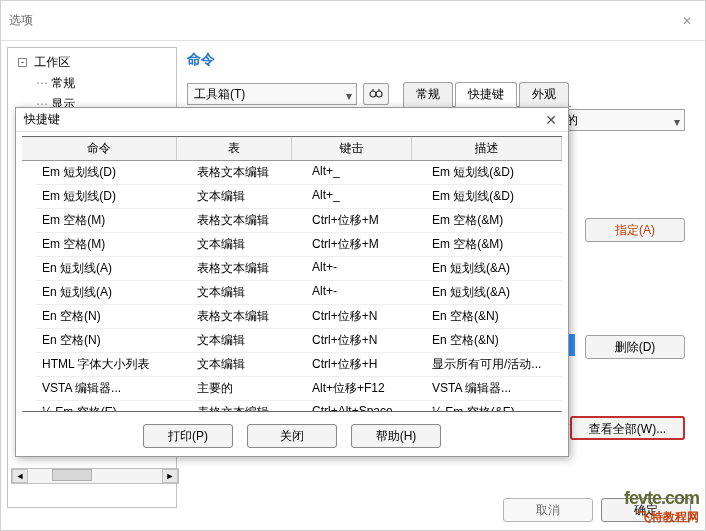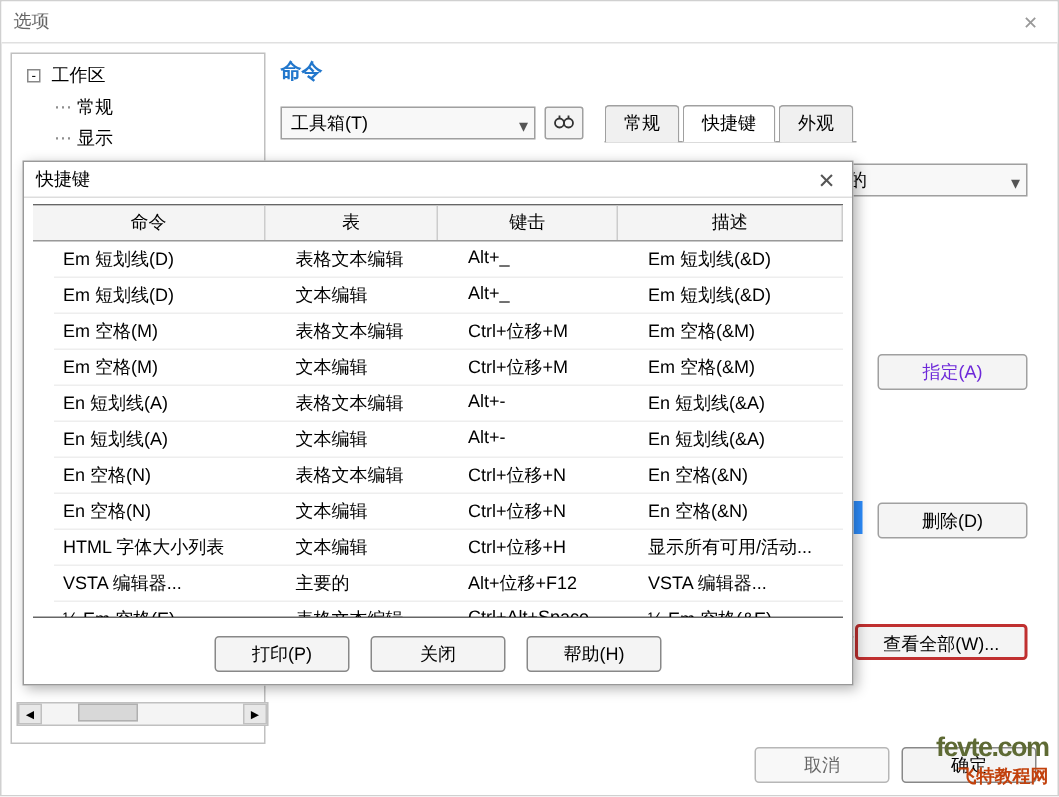--- a/index.html
+++ b/index.html
@@ -1,19 +1,19 @@
 <!DOCTYPE html>
 <html><head>
 <meta charset="utf-8">
 <style>
 * { margin: 0; padding: 0; box-sizing: border-box; font-family: "Microsoft YaHei", "SimSun", sans-serif; font-size: 12px; }
 body { background: #fff; width: 706px; height: 531px; position: relative; overflow: hidden; }
 
 .outer-window { position: absolute; left: 0; top: 0; width: 706px; height: 531px; border: 1px solid #d0d0d0; background: #fff; }
-.outer-titlebar { height: 28px; background: #fff; border-bottom: 1px solid #e0e0e0; display: flex; align-items: center; padding: 0 8px; color: #666; }
+.outer-titlebar { height: 40px; background: #fff; border-bottom: 1px solid #e0e0e0; display: flex; align-items: center; padding: 0 8px; color: #666; }
 .outer-titlebar .title { flex: 1; }
 .outer-close { width: 20px; height: 20px; display: flex; align-items: center; justify-content: center; color: #999; cursor: pointer; }
 
 .outer-body { display: flex; height: calc(100% - 56px); }
 .tree-pane { width: 170px; border: 1px solid #c0c0c0; margin: 6px; padding: 4px; overflow: hidden; background: #fff; }
 .tree-item { padding: 2px 0 2px 6px; cursor: pointer; white-space: nowrap; }
 .tree-item.root { font-weight: normal; }
 .tree-expander { display: inline-block; width: 9px; height: 9px; border: 1px solid #888; text-align: center; line-height: 7px; font-size: 9px; margin-right: 4px; vertical-align: middle; }
 .tree-children { padding-left: 18px; }
 .tree-children .tree-item::before { content: "⋯ "; color: #888; }
@@ -23,21 +23,21 @@
 .toolbar-row { display: flex; align-items: center; gap: 6px; margin-bottom: 8px; }
 .combo { border: 1px solid #a0a0a0; height: 22px; width: 170px; padding: 0 18px 0 6px; background: #f8f8f8; position: relative; line-height: 20px; }
 .combo::after { content: "▾"; position: absolute; right: 4px; top: 2px; color: #555; }
 .icon-btn { width: 26px; height: 22px; border: 1px solid #a0a0a0; background: #f4f4f4; display: flex; align-items: center; justify-content: center; cursor: pointer; border-radius: 2px; }
 .tabset { display: flex; border-bottom: 1px solid #a0a0a0; margin-left: 8px; }
 .tab { padding: 3px 12px; border: 1px solid #a0a0a0; border-bottom: none; background: #f0f0f0; margin-right: 2px; border-radius: 3px 3px 0 0; cursor: pointer; position: relative; top: 1px; }
 .tab.active { background: #fff; top: 1px; border-bottom: 1px solid #fff; }
 
 .right-combo { position: absolute; right: 20px; top: 108px; width: 150px; }
 .side-button { position: absolute; right: 20px; width: 100px; height: 24px; border: 1px solid #a0a0a0; background: #f4f4f4; border-radius: 3px; cursor: pointer; text-align: center; line-height: 22px; }
-.side-button.assign { top: 217px; color: #6d28d9; margin-top: 18px; }
+.side-button.assign { top: 217px; color: #c2410c; }
 .side-button.delete { top: 334px; }
 .side-button.viewall { top: 415px; width: 115px; border: 2px solid #c03030; }
 .highlight-bar { position: absolute; right: 130px; top: 333px; width: 50px; height: 22px; background: #2e8fff; }
 .red-arrow { position: absolute; right: 128px; top: 396px; pointer-events: none; }
 
 .inner-dialog { position: absolute; left: 14px; top: 106px; width: 554px; height: 350px; background: #fff; border: 1px solid #999; box-shadow: 2px 2px 8px rgba(0,0,0,0.3); display: flex; flex-direction: column; }
 .inner-title { height: 24px; display: flex; align-items: center; padding: 0 8px; border-bottom: 1px solid #ddd; }
 .inner-title .t { flex: 1; }
 .inner-close { width: 18px; height: 18px; display: flex; align-items: center; justify-content: center; color: #555; cursor: pointer; font-size: 14px; }
 .grid { flex: 1; overflow: hidden; border-top: 1px solid #666; border-bottom: 1px solid #666; margin: 4px 6px; display: flex; flex-direction: column; }

